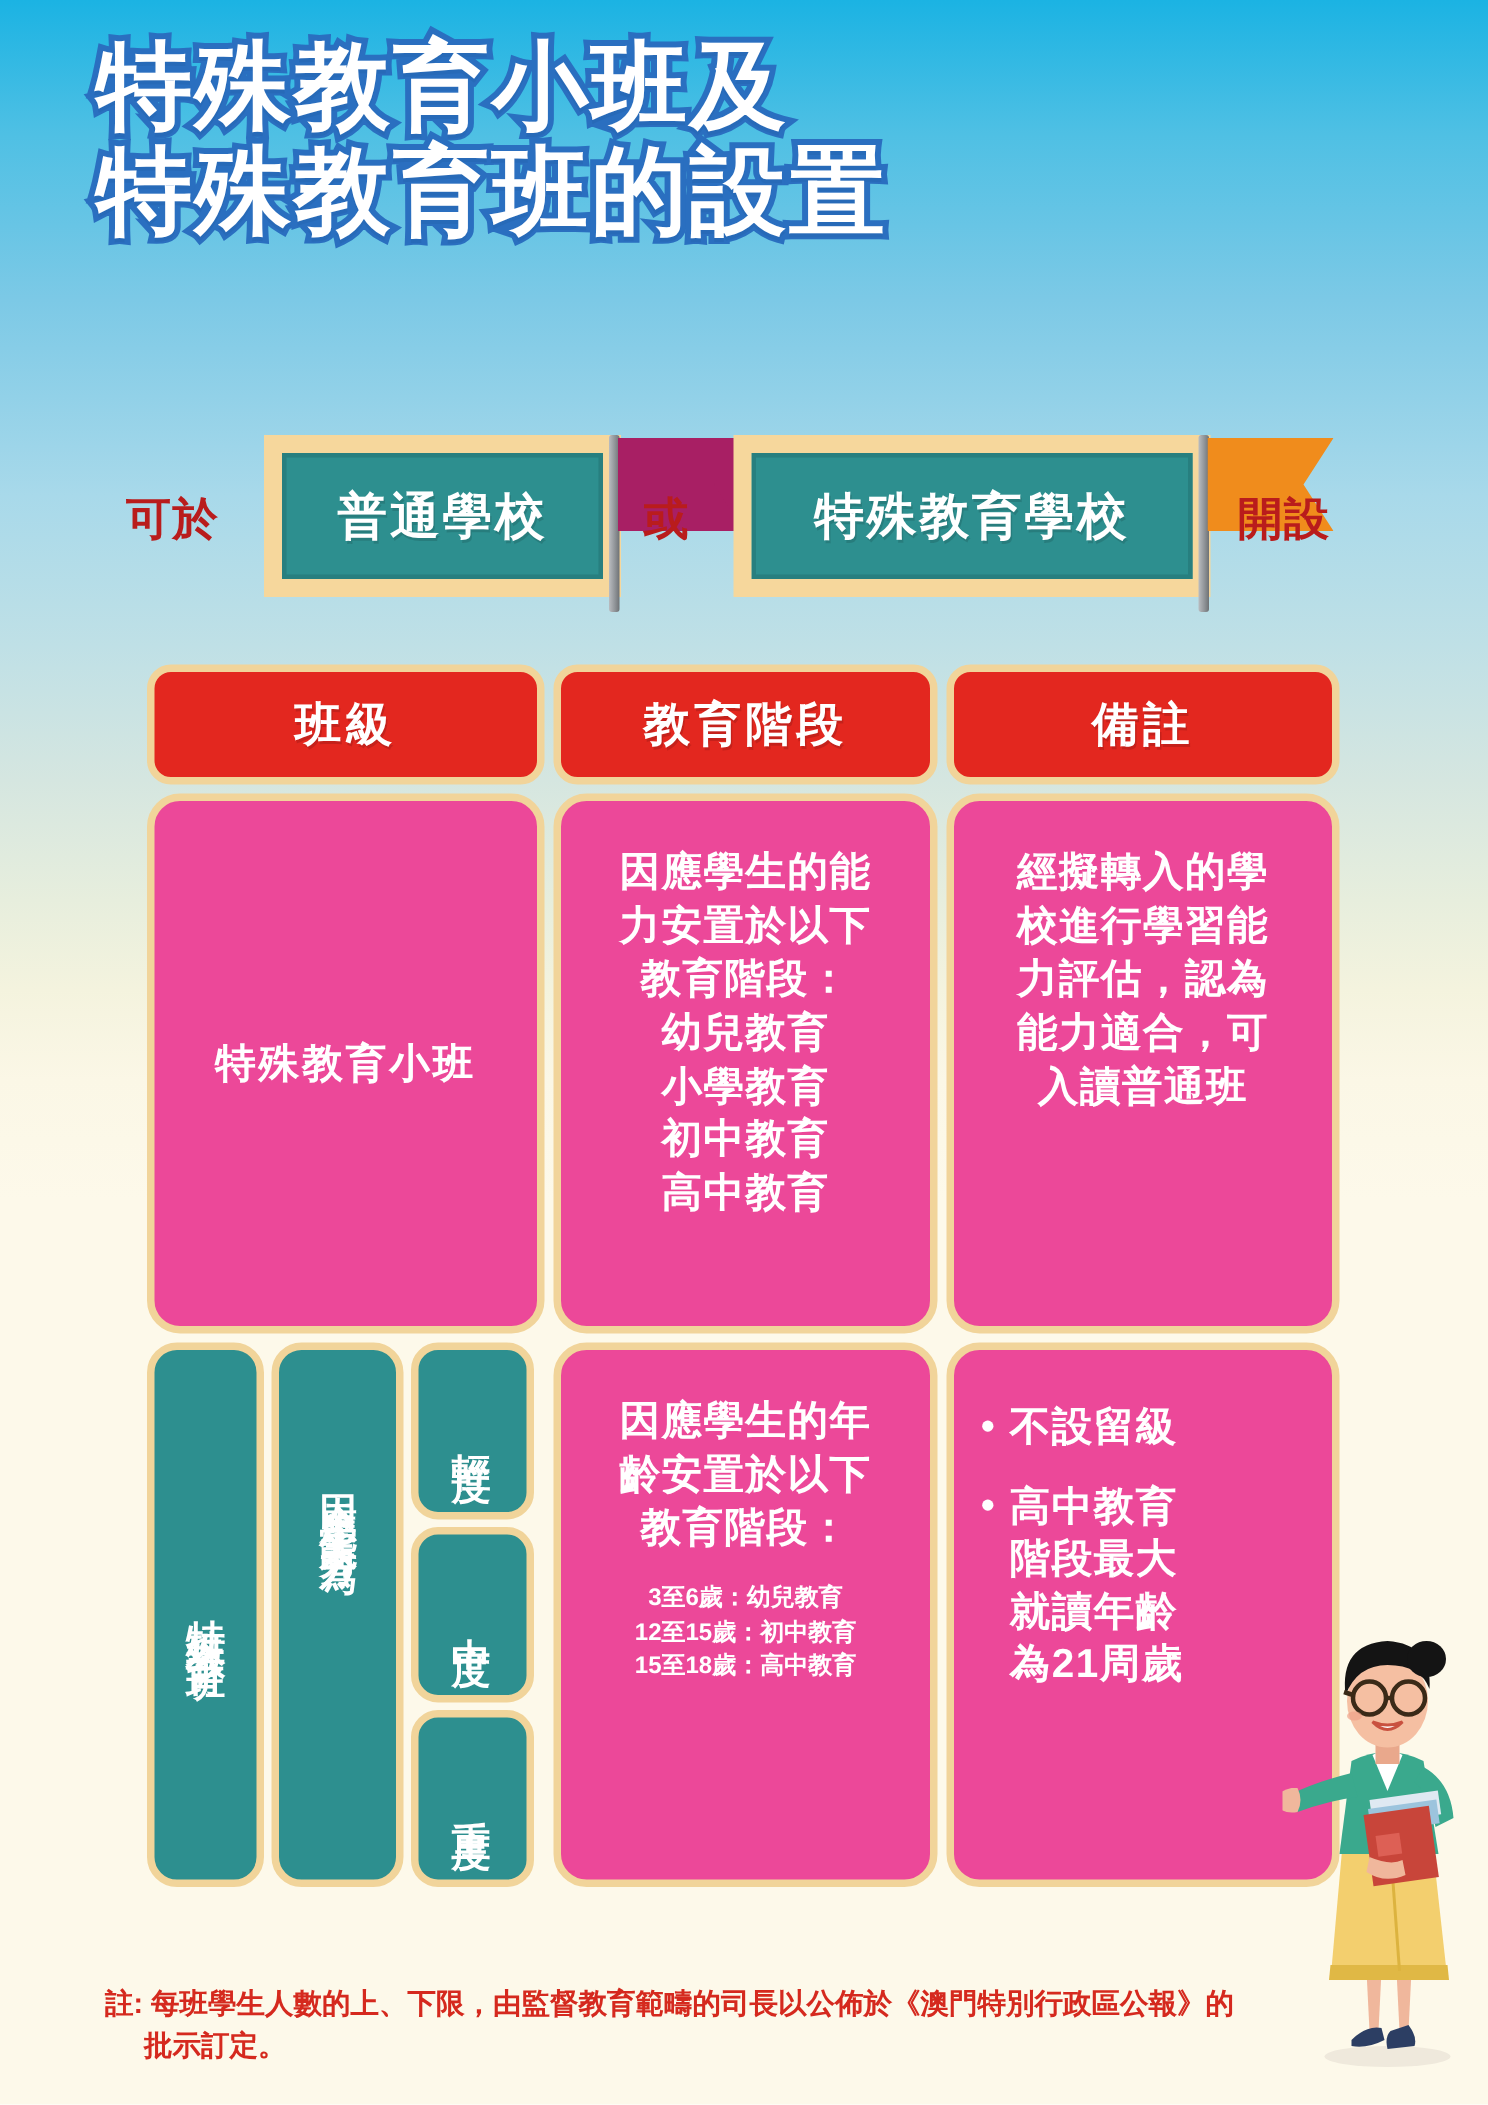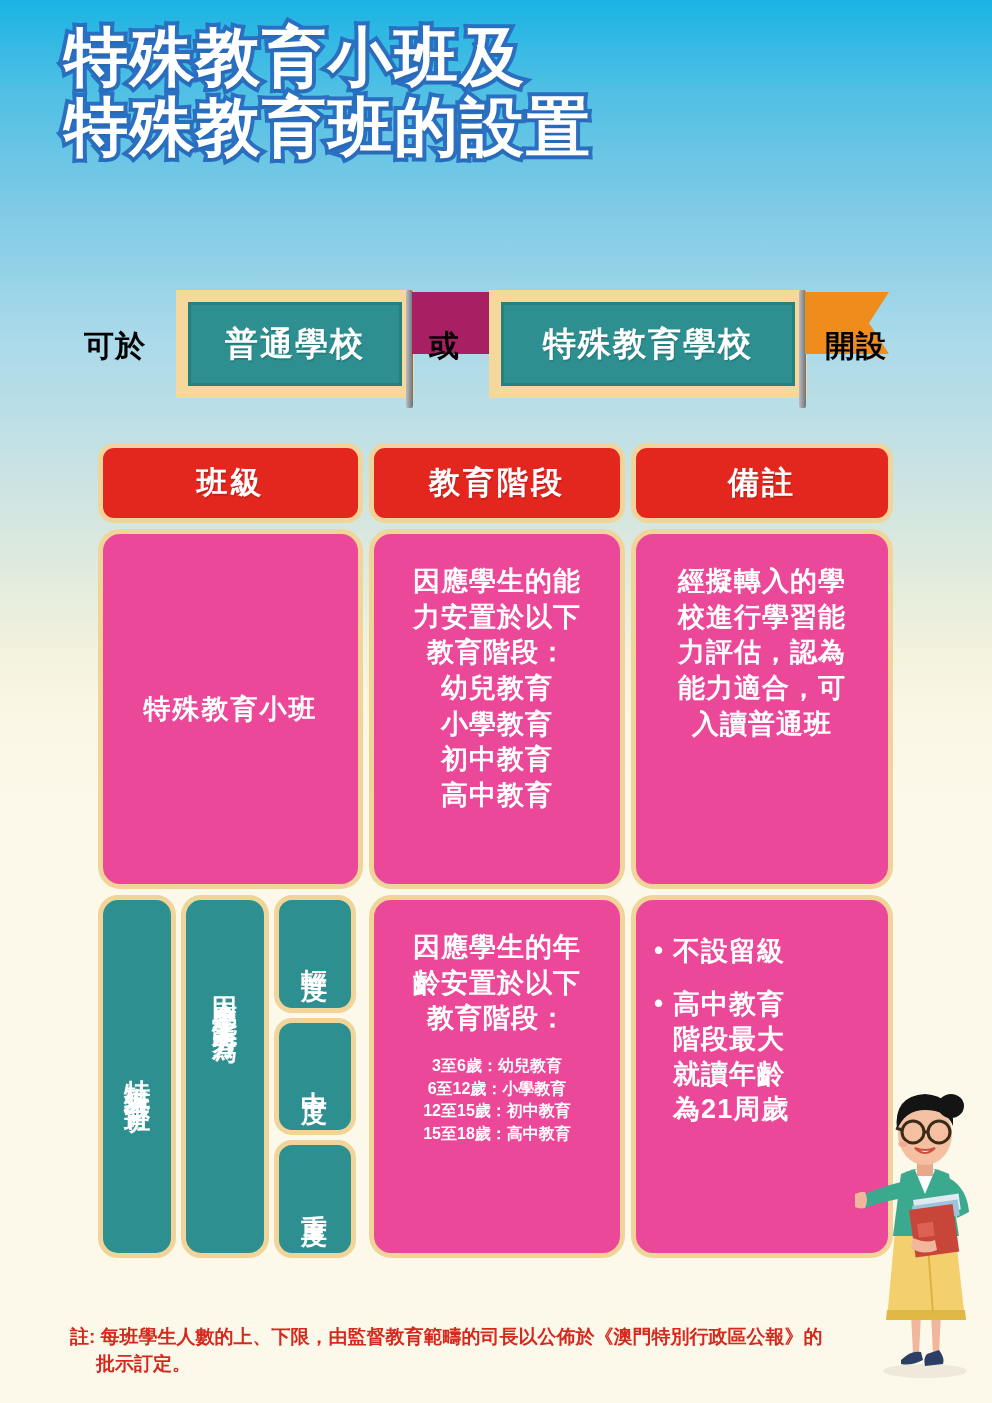--- a/index.html
+++ b/index.html
@@ -29,21 +29,21 @@
     color:#ffffff;
     -webkit-text-stroke:8px #2a6fc0;
     paint-order:stroke fill;
     text-shadow:0 3px 0 rgba(30,90,160,.25);
   }
   .title .ln{display:block;}
 
   
   .schoolrow{position:absolute;left:0;top:268px;width:992px;height:130px;}
   .lbl{
-    position:absolute;font-size:30px;font-weight:700;color:#000000;
+    position:absolute;font-size:30px;font-weight:700;color:#b91c1c;
     top:58px;letter-spacing:1px;text-align:center;
   }
   .lbl.a{left:84px;}
   .lbl.b{left:429px;}
   .lbl.c{left:825px;}
 
   .board{position:absolute;top:22px;}
   .board .frame{
     background:#f6d79c;padding:12px;
     box-sizing:border-box;height:108px;
@@ -266,21 +266,20 @@
         </div>
       </div>
 
       <div class="tealbox c2 r2">
         <div class="bodytext">
           <span class="ln">因應學生的年</span>
           <span class="ln">齡安置於以下</span>
           <span class="ln">教育階段：</span>
           <div class="ages">
             <span class="ln">3至6歲：幼兒教育</span>
-            <span class="ln">6至12歲：小學教育</span>
             <span class="ln">12至15歲：初中教育</span>
             <span class="ln">15至18歲：高中教育</span>
           </div>
         </div>
       </div>
 
       <div class="tealbox c3 r2">
         <div class="bullets">
           <div class="bul">
             <span class="dot">•</span>

